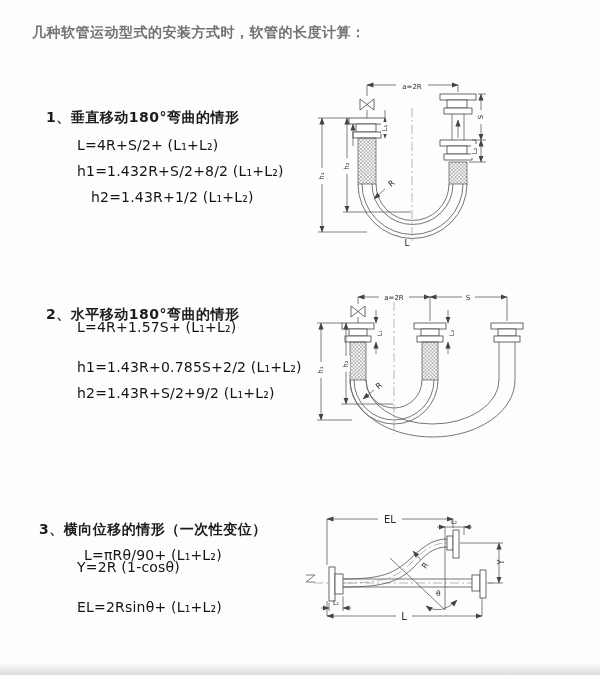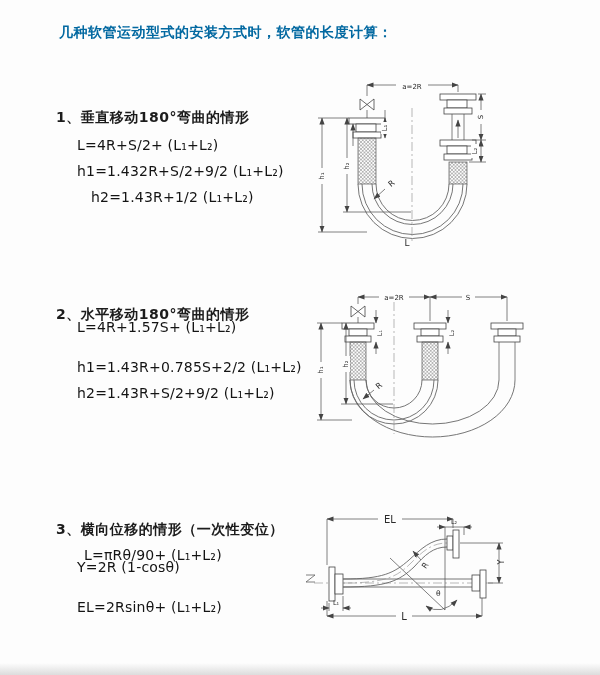--- a/index.html
+++ b/index.html
@@ -1,48 +1,48 @@
 <!DOCTYPE html>
 <html><head>
 <meta charset="utf-8">
 <style>
   html,body{margin:0;padding:0;}
   body{width:600px;height:675px;background:#fdfdfd;position:relative;overflow:hidden;
        font-family:"DejaVu Sans","Liberation Sans",sans-serif;color:#1a1a1a;}
   .abs{position:absolute;white-space:nowrap;}
-  .title{font-size:14px;font-weight:700;letter-spacing:.5px;color:#0369a1;margin-left:27px;}
-  .heading{font-size:14px;font-weight:700;letter-spacing:.5px;color:#1c1c1c;margin-left:10px;}
+  .title{font-size:14px;font-weight:700;letter-spacing:.5px;color:#737373;}
+  .heading{font-size:14px;font-weight:700;letter-spacing:.5px;color:#1c1c1c;}
   .formula{font-size:14px;letter-spacing:.2px;color:#141414;font-family:"DejaVu Sans",sans-serif;}
   svg{position:absolute;overflow:visible;}
   svg text{font-family:"DejaVu Sans",sans-serif;fill:#2a2a2a;}
   .thin{stroke:#555;stroke-width:.75;fill:none;}
   .hose{stroke:#666;stroke-width:.9;fill:none;}
   .fit{fill:#fff;stroke:#444;stroke-width:.8;}
   .dash{stroke:#8a8a8a;stroke-width:.6;fill:none;stroke-dasharray:9 3 2 3;}
   .lbl{font-size:7px;}
   .patch{fill:#fdfdfd;stroke:none;}
   .bottom-strip{position:absolute;left:0;right:0;bottom:0;height:12px;
       background:linear-gradient(180deg,#fdfdfd 0%,#dcdcdc 100%);}
 </style>
 </head>
 <body>
 
 <div class="abs title" style="left:32px;top:24px">几种软管运动型式的安装方式时，软管的长度计算：</div>
 
 <div class="abs heading" style="left:46px;top:109px">1、垂直移动180°弯曲的情形</div>
 <div class="abs formula" style="left:77px;top:137px">L=4R+S/2+ (L₁+L₂)</div>
-<div class="abs formula" style="left:77px;top:163px">h1=1.432R+S/2+9/2 (L₁+L₂)</div>
+<div class="abs formula" style="left:77px;top:163px">h1=1.432R+S/2+8/2 (L₁+L₂)</div>
 <div class="abs formula" style="left:91px;top:189px">h2=1.43R+1/2 (L₁+L₂)</div>
 
 <div class="abs heading" style="left:46px;top:306px">2、水平移动180°弯曲的情形</div>
 <div class="abs formula" style="left:77px;top:319px">L=4R+1.57S+ (L₁+L₂)</div>
 <div class="abs formula" style="left:77px;top:359px">h1=1.43R+0.785S+2/2 (L₁+L₂)</div>
 <div class="abs formula" style="left:77px;top:385px">h2=1.43R+S/2+9/2 (L₁+L₂)</div>
 
-<div class="abs heading" style="left:46px;top:521px">3、横向位移的情形（一次性变位）</div>
+<div class="abs heading" style="left:39px;top:521px">3、横向位移的情形（一次性变位）</div>
 <div class="abs formula" style="left:84px;top:547px">L=πRθ/90+ (L₁+L₂)</div>
 <div class="abs formula" style="left:77px;top:559px">Y=2R (1-cosθ)</div>
 <div class="abs formula" style="left:77px;top:599px">EL=2Rsinθ+ (L₁+L₂)</div>
 
 <svg style="left:312px;top:72px" width="240" height="185" viewBox="0 0 240 185">
   <defs>
     <marker id="ma" markerWidth="8" markerHeight="8" refX="6.5" refY="3" orient="auto" markerUnits="userSpaceOnUse">
       <path d="M0,0.4 L7,3 L0,5.6 z" fill="#444"></path>
       </marker>
     <marker id="mb" markerWidth="8" markerHeight="8" refX="0.5" refY="3" orient="auto" markerUnits="userSpaceOnUse">

